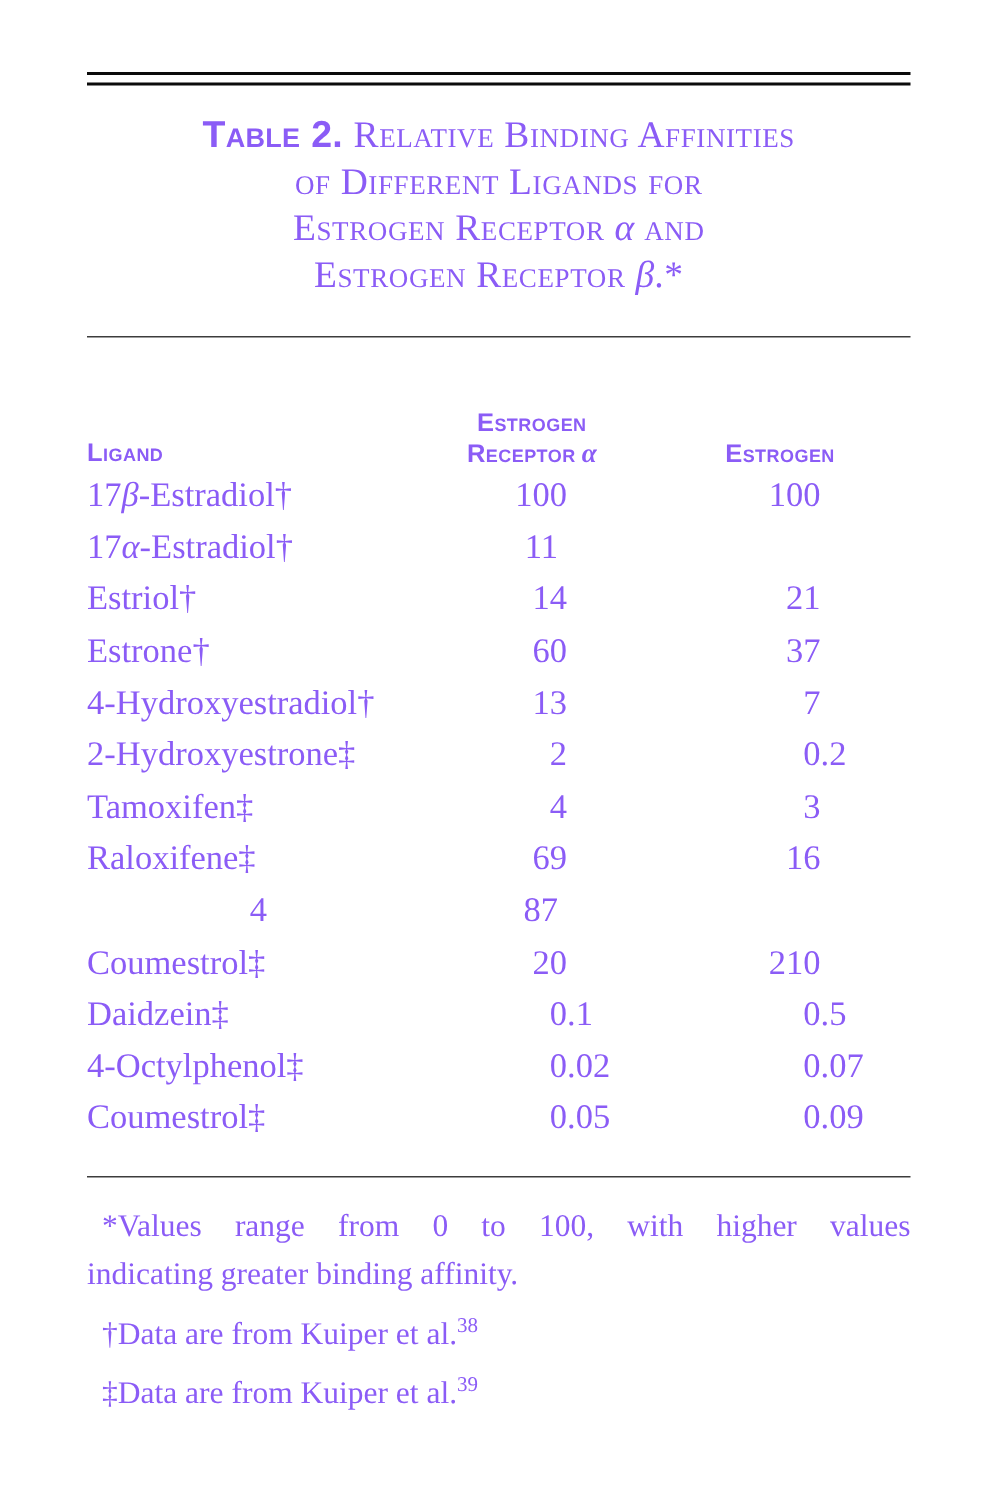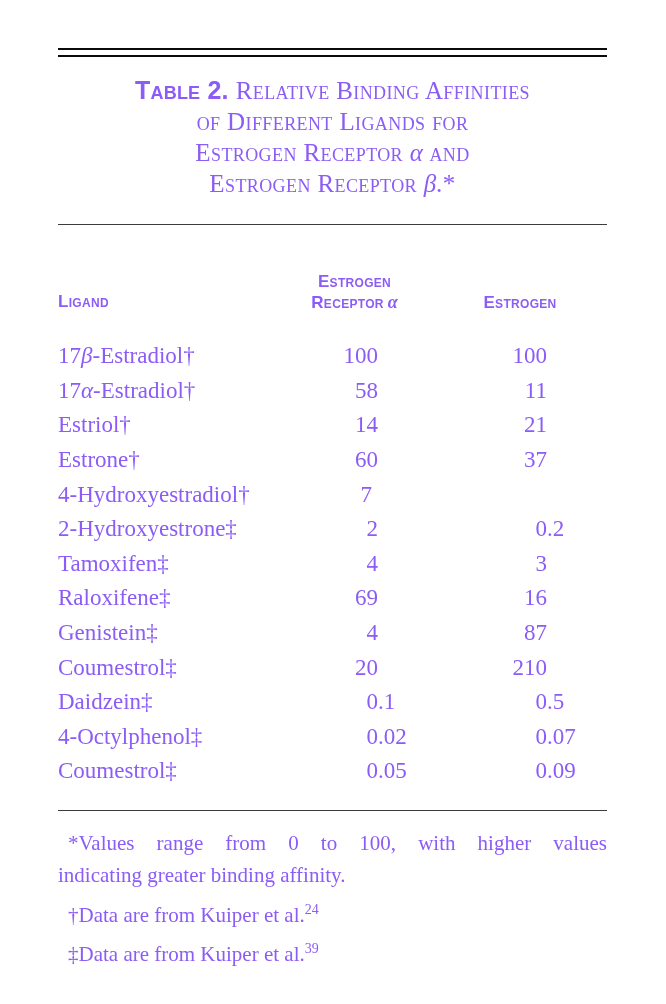--- a/index.html
+++ b/index.html
@@ -35,21 +35,21 @@
   .thead{margin-top:36px;height:52px;align-items:end;}
   .head-cell{
     font-family:"Liberation Sans", sans-serif;font-weight:bold;
     font-variant:small-caps;font-size:17px;line-height:20px;letter-spacing:0.3px;
   }
   .head-ligand{align-self:end;padding-bottom:1px;}
   .head-col{text-align:center;}
   .head-col.alpha{padding-left:18px;}
   .head-col .greek{font-family:"Liberation Serif", serif;font-weight:bold;margin-left:4px;font-size:18px;}
 
-  .tbody{margin-top:26px;}
+  .tbody{}
   .tr{height:34.6px;display:grid;grid-template-columns:200px 175px 174px;align-items:center;font-size:23px;}
   .td-ligand{white-space:nowrap;}
   .td-num{display:flex;align-items:baseline;}
   .td-num .int{display:inline-block;text-align:right;}
   .col-a .int{width:120px;}
   .col-b .int{width:114px;}
   .td-num .frac{text-align:left;}
 
   
   .footnotes{font-size:21px;}
@@ -96,24 +96,20 @@
             <span class="int">100</span>
             <span class="frac"></span>
           </div>
         <div class="td-num col-b">
             <span class="int">100</span>
             <span class="frac"></span>
           </div>
       </div>
       <div class="tr">
         <div class="td-ligand"><span>17</span><span class="greek">α</span><span>-Estradiol†</span></div>
-        <div class="td-num col-a">
-            <span class="int">58</span>
-            <span class="frac"></span>
-          </div>
         <div class="td-num col-b">
             <span class="int">11</span>
             <span class="frac"></span>
           </div>
       </div>
       <div class="tr">
         <div class="td-ligand"><span></span><span class="greek"></span><span>Estriol†</span></div>
         <div class="td-num col-a">
             <span class="int">14</span>
             <span class="frac"></span>
@@ -129,20 +125,24 @@
             <span class="int">60</span>
             <span class="frac"></span>
           </div>
         <div class="td-num col-b">
             <span class="int">37</span>
             <span class="frac"></span>
           </div>
       </div>
       <div class="tr">
         <div class="td-ligand"><span></span><span class="greek"></span><span>4-Hydroxyestradiol†</span></div>
+        <div class="td-num col-a">
+            <span class="int">13</span>
+            <span class="frac"></span>
+          </div>
         <div class="td-num col-b">
             <span class="int">7</span>
             <span class="frac"></span>
           </div>
       </div>
       <div class="tr">
         <div class="td-ligand"><span></span><span class="greek"></span><span>2-Hydroxyestrone‡</span></div>
         <div class="td-num col-a">
             <span class="int">2</span>
             <span class="frac"></span>
@@ -168,21 +168,20 @@
         <div class="td-num col-a">
             <span class="int">69</span>
             <span class="frac"></span>
           </div>
         <div class="td-num col-b">
             <span class="int">16</span>
             <span class="frac"></span>
           </div>
       </div>
       <div class="tr">
-        <div class="td-ligand"><span></span><span class="greek"></span><span>Genistein‡</span></div>
         <div class="td-num col-a">
             <span class="int">4</span>
             <span class="frac"></span>
           </div>
         <div class="td-num col-b">
             <span class="int">87</span>
             <span class="frac"></span>
           </div>
       </div>
       <div class="tr">
@@ -231,18 +230,18 @@
       </div>
     </div>
 
     <div class="thin-rule rule-bottom"></div>
 
     <div class="footnotes">
       <div class="fn-star">
         <div class="j">*Values range from 0 to 100, with higher values</div>
         <div>indicating greater binding affinity.</div>
       </div>
-      <div class="fn"><span>†Data are from Kuiper et al.</span><sup class="ref">24</sup></div>
+      <div class="fn"><span>†Data are from Kuiper et al.</span><sup class="ref">38</sup></div>
       <div class="fn"><span>‡Data are from Kuiper et al.</span><sup class="ref">39</sup></div>
     </div>
 
   </div>
 </div>
 
 </body></html>

